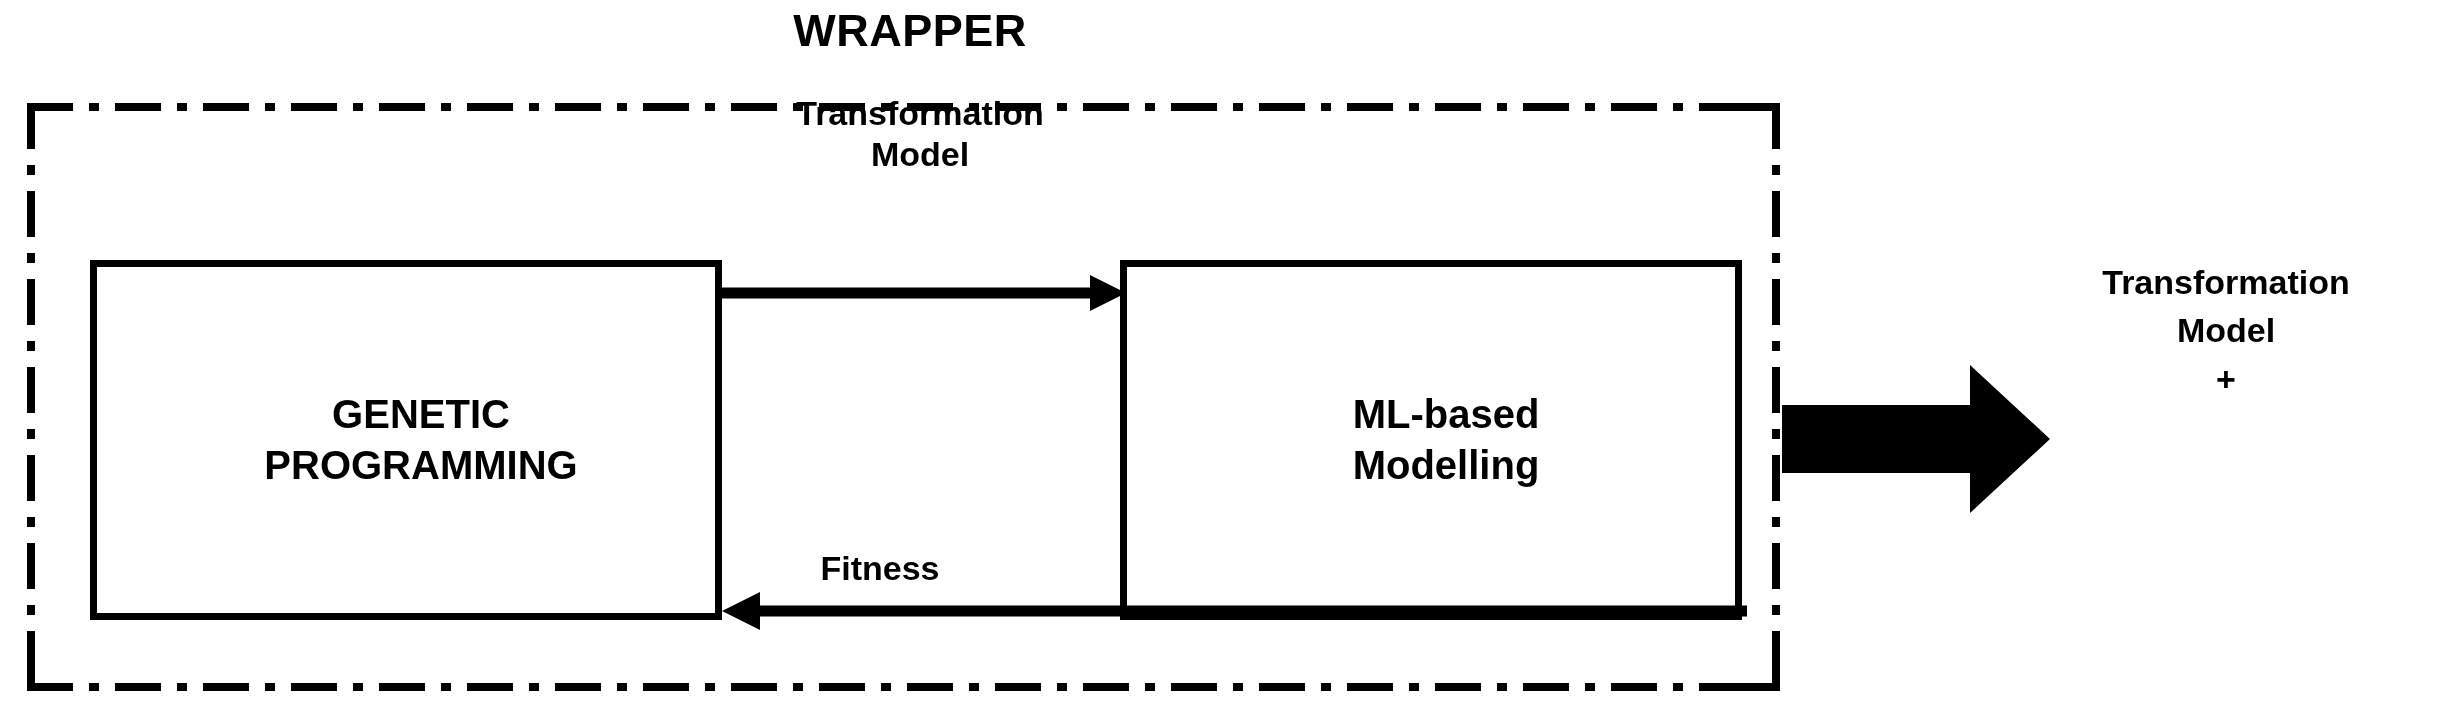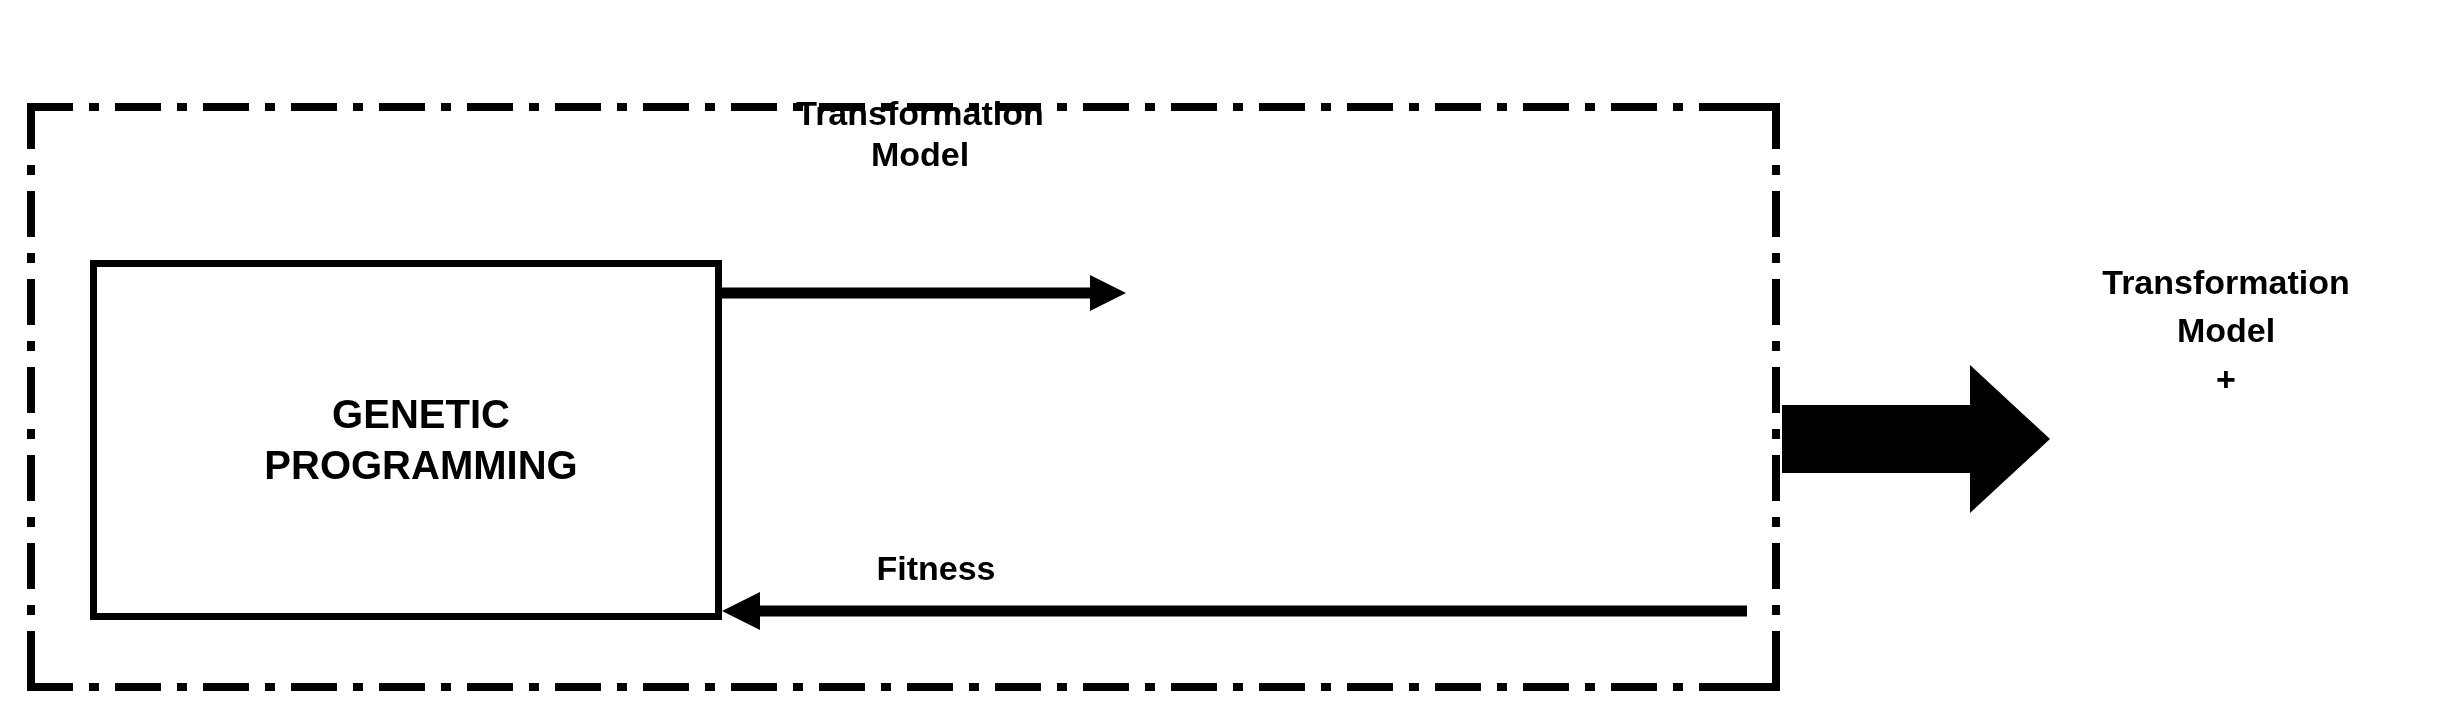--- a/index.html
+++ b/index.html
@@ -123,21 +123,21 @@
     font-weight: bold;
     line-height: 1.2;
     white-space: pre-line;
   }
   #label-transformation {
     left: 660px;
     top: 93px;
     width: 520px;
   }
   #label-fitness {
-    left: 716px;
+    left: 660px;
     top: 548px;
     width: 440px;
   }
 
   
   .thin-arrow { position: absolute; }
   #arrow-top { left: 722px; top: 272px; }
   #arrow-bottom { left: 715px; top: 590px; }
 
   
@@ -154,20 +154,21 @@
     font-weight: bold;
     line-height: 1.42;
   }
   #output-text .line { display: block; white-space: nowrap; }
 </style>
 </head>
 <body>
 
 <div id="canvas">
 
+  <div class="title">WRAPPER</div>
 
   <div class="wrapper-frame">
     <div class="edge h top"></div>
     <div class="edge h bottom"></div>
     <div class="edge v left"></div>
     <div class="edge v right"></div>
     <div class="corner tl-h"></div>
     <div class="corner tl-v"></div>
     <div class="corner tr-h"></div>
     <div class="corner tr-v"></div>
@@ -175,20 +176,24 @@
     <div class="corner bl-v"></div>
     <div class="corner br-h"></div>
     <div class="corner br-v"></div>
   </div>
 
   <div class="proc-box" id="box-gp">
     <span class="box-label">GENETIC
 PROGRAMMING</span>
   </div>
 
+  <div class="proc-box" id="box-ml">
+    <span class="box-label">ML-based
+Modelling</span>
+  </div>
 
   <div class="flow-label" id="label-transformation">Transformation
 Model</div>
 
   <svg class="thin-arrow" id="arrow-top" width="404" height="44" viewBox="0 0 404 44">
     <line x1="0" y1="21" x2="382" y2="21" stroke="#000000" stroke-width="11"></line>
     <polygon points="404,21 368,3 368,39" fill="#000000"></polygon>
   </svg>
 
   <div class="flow-label" id="label-fitness">Fitness</div>

